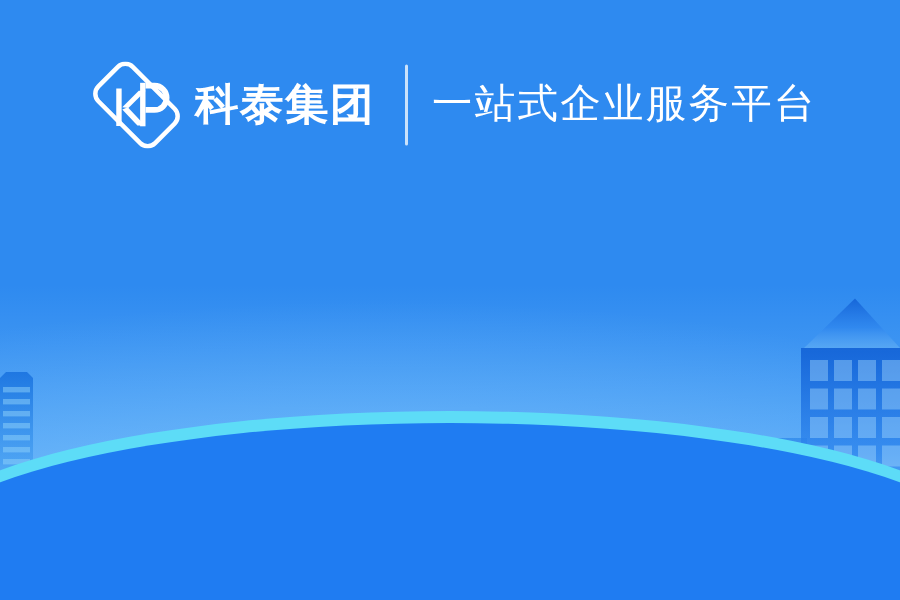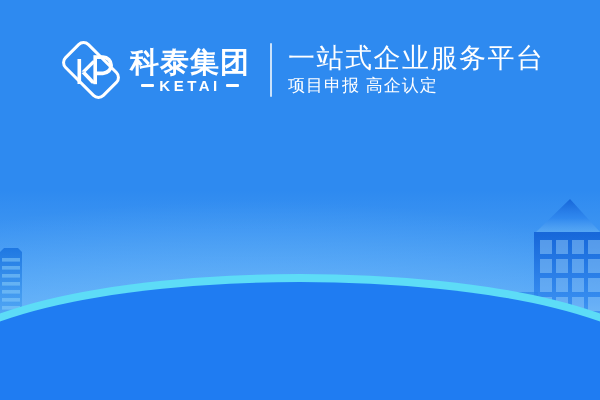--- a/index.html
+++ b/index.html
@@ -305,30 +305,24 @@
           <path d="M23.2,30.5 L34.6,42.6 L29.6,42.6 L19.5,32 Z" fill="#ffffff"></path>
 
           <rect x="31.4" y="14.2" width="3.6" height="29" fill="#ffffff"></rect>
 
           <path d="M35,14.2 L41,14.2 A10,10 0 0 1 41,34.2 L35,34.2 L35,30.4 L41,30.4 A6.2,6.2 0 0 0 41,18 L35,18 Z" fill="#ffffff"></path>
         </svg>
       </div>
 
       <div class="logo-word">
         <div class="logo-cn">科泰集团</div>
-        <div class="logo-en-row">
-          <span class="logo-dash"></span>
-          <span class="logo-en">KETAI</span>
-          <span class="logo-dash"></span>
-        </div>
       </div>
     </div>
 
     <div class="divider"></div>
 
     <div class="tagline">
       <div class="tagline-main">一站式企业服务平台</div>
-      <div class="tagline-sub">项目申报 高企认定</div>
     </div>
   </div>
 
 
 </div>
 
 </body></html>

